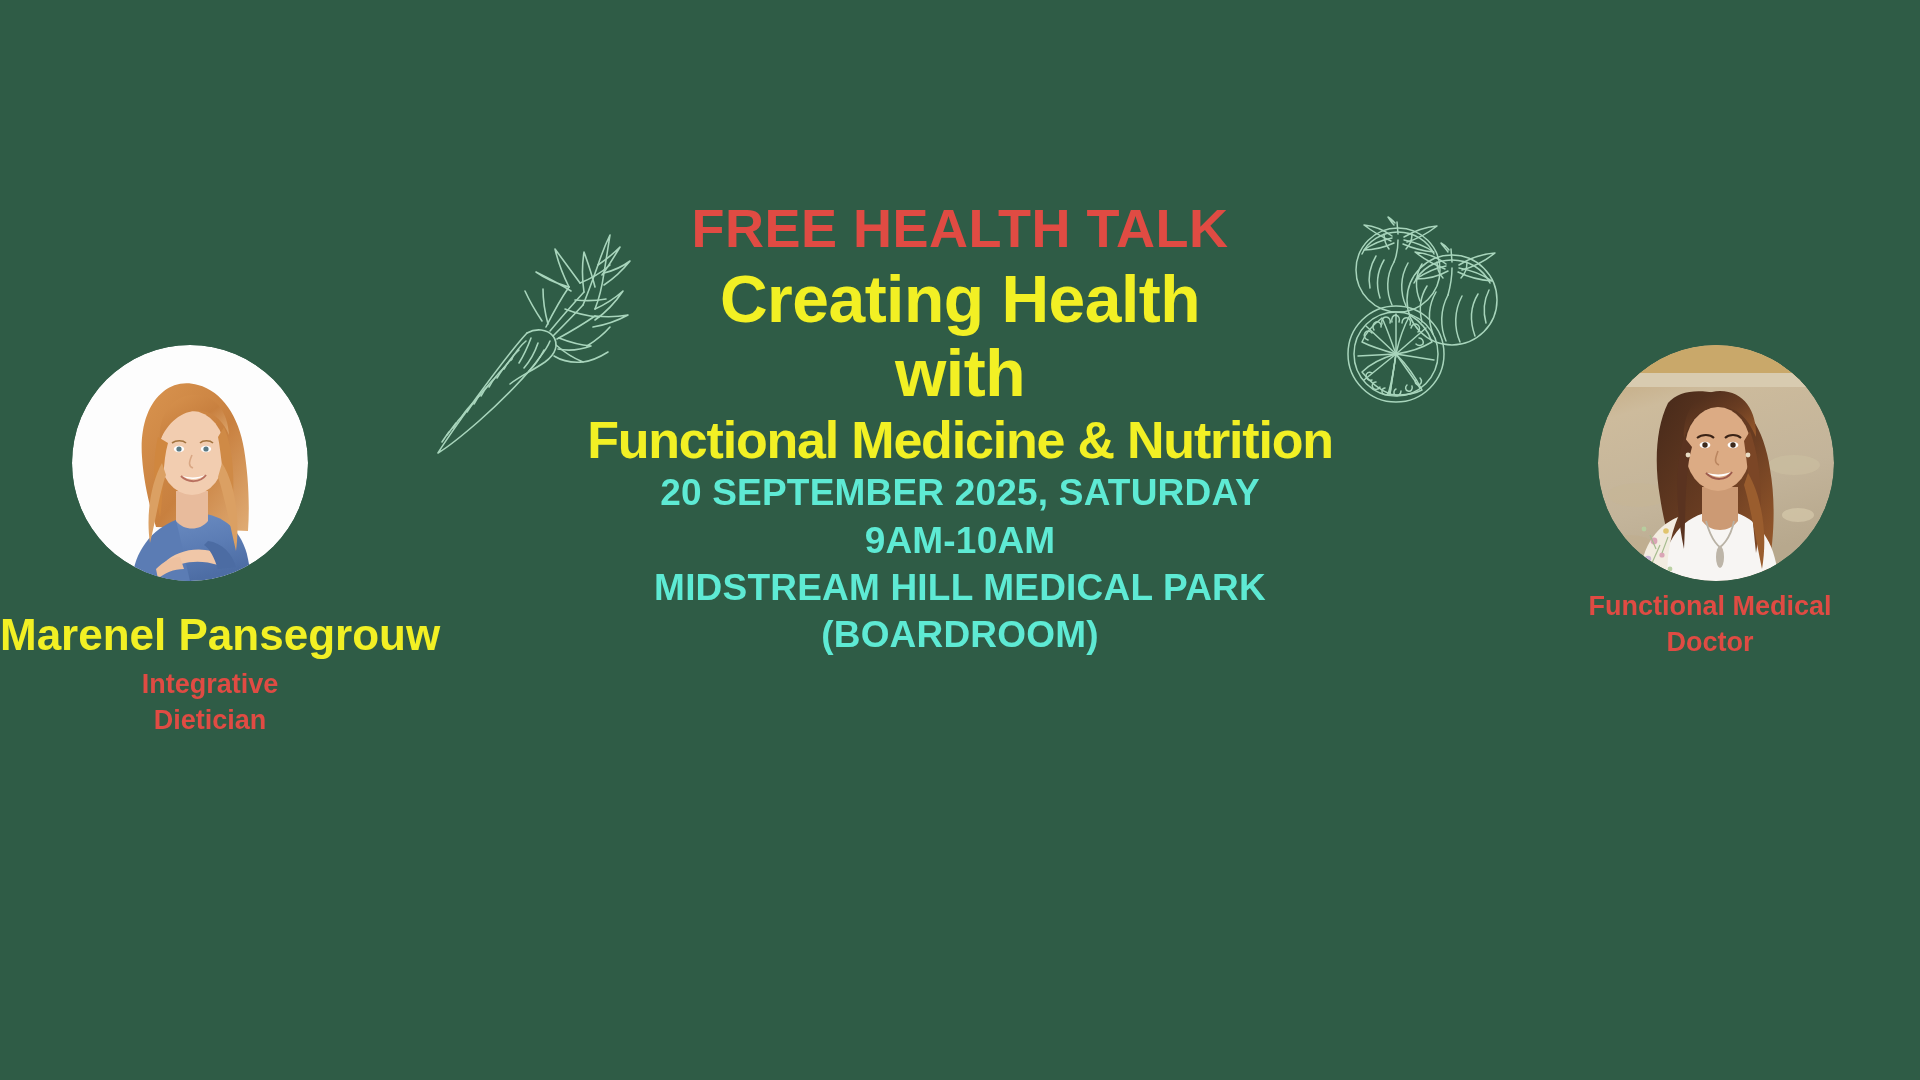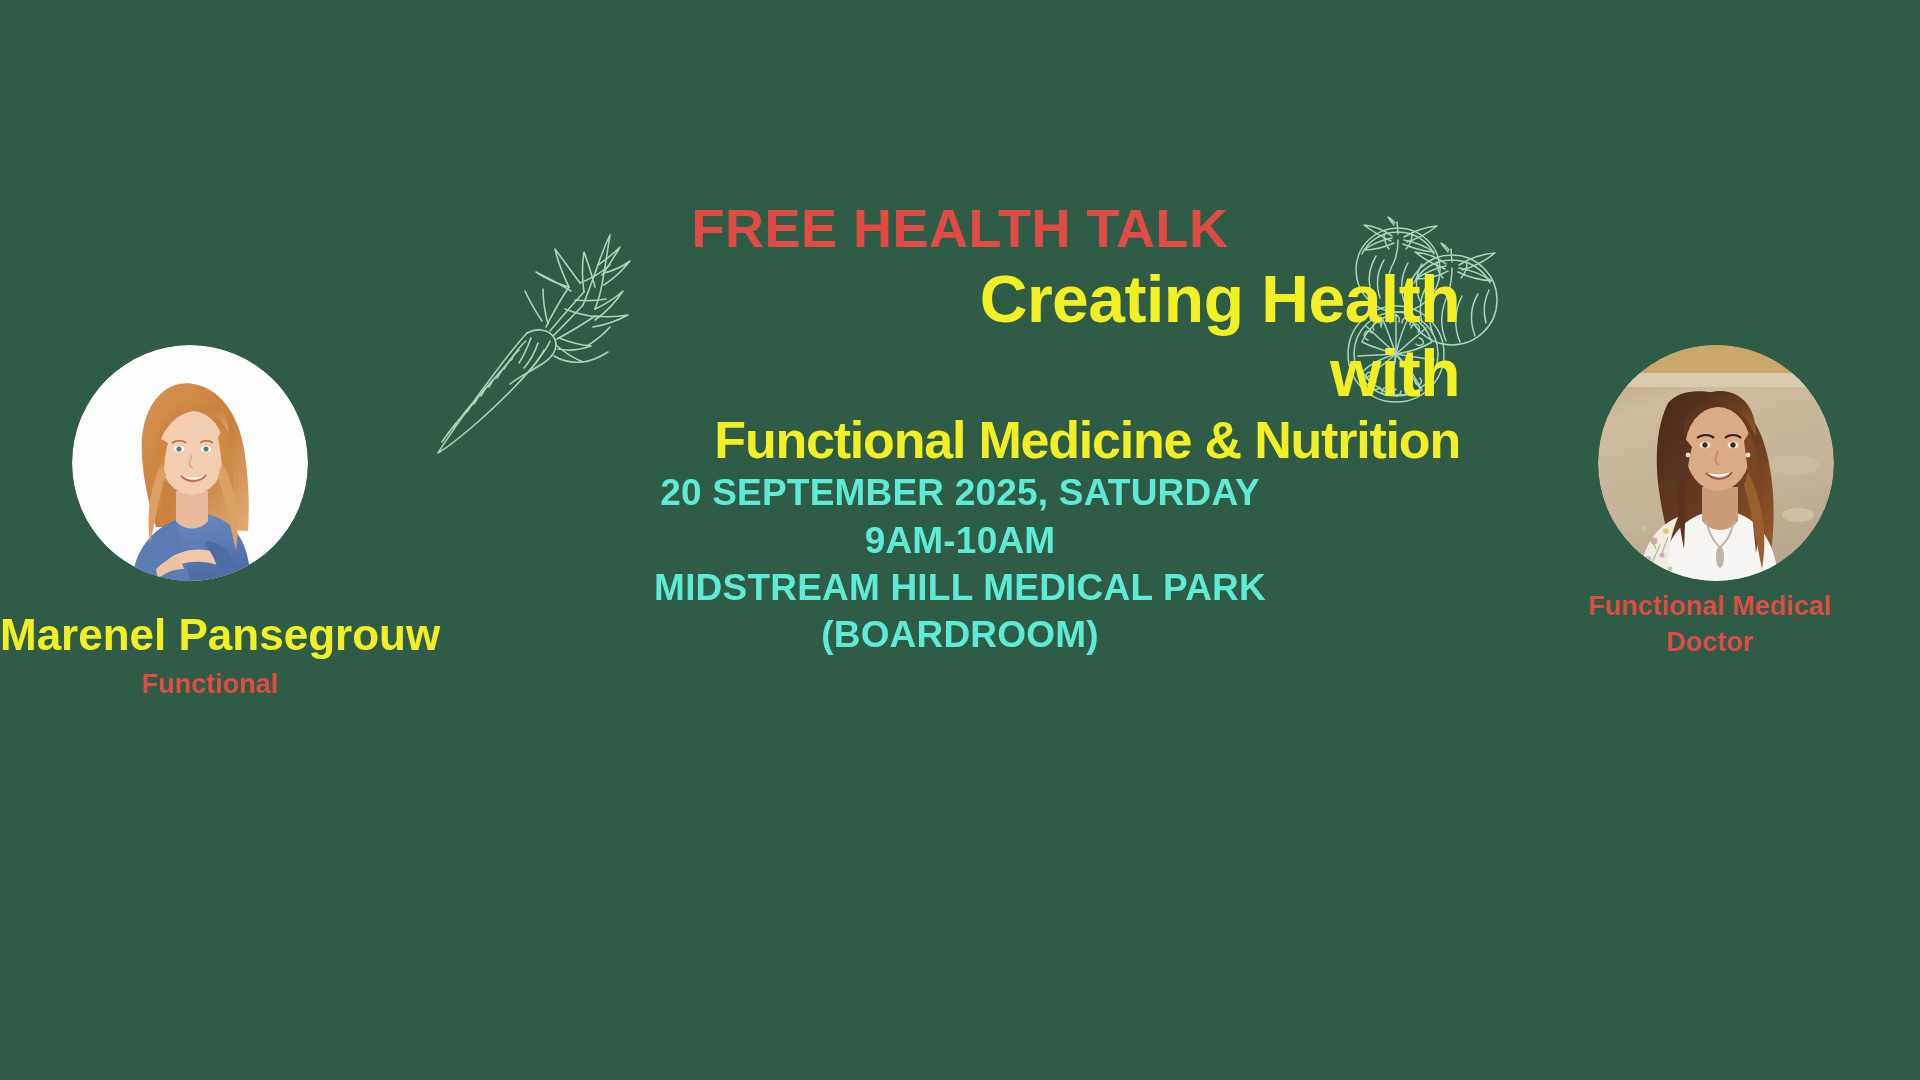--- a/index.html
+++ b/index.html
@@ -58,21 +58,20 @@
     font-family: "Liberation Sans", sans-serif;
   }
   #main-title {
     color: #f2f024;
     font-size: 66px;
     font-weight: 700;
     line-height: 1.12;
     margin: 0;
     letter-spacing: -0.5px;
     font-family: "Liberation Sans", sans-serif;
-    text-align: right;
   }
   #main-title .tline {
     display: block;
     white-space: nowrap;
   }
   #main-title .tline.wide {
     font-size: 52px;
     letter-spacing: -1.2px;
   }
 
@@ -325,21 +324,22 @@
 
           <path d="M92 218 C104 206 122 202 140 206 L146 220 C128 214 108 216 96 226Z" fill="#f0c7a8"></path>
           <path d="M84 224 C92 216 100 212 108 212 L112 224 C102 224 92 228 86 234Z" fill="#eec1a0"></path>
 
           <path d="M136 196 C150 198 160 208 164 222 L146 224 C142 212 138 204 132 200Z" fill="#4c6ca3"></path>
         </g>
       </svg>
     </div>
     <div class="speaker-name">Marenel Pansegrouw</div>
     <div class="speaker-role">
-      <span class="rline">Functional</span>
+      <span class="rline">Integrative</span>
+      <span class="rline">Dietician</span>
     </div>
   </div>
 
   <div class="speaker" id="speaker-right">
     <div class="portrait">
       <svg viewBox="0 0 236 236" xmlns="http://www.w3.org/2000/svg">
         <defs>
           <clipPath id="clipR">
               <circle cx="118" cy="118" r="118"></circle>
             </clipPath>

